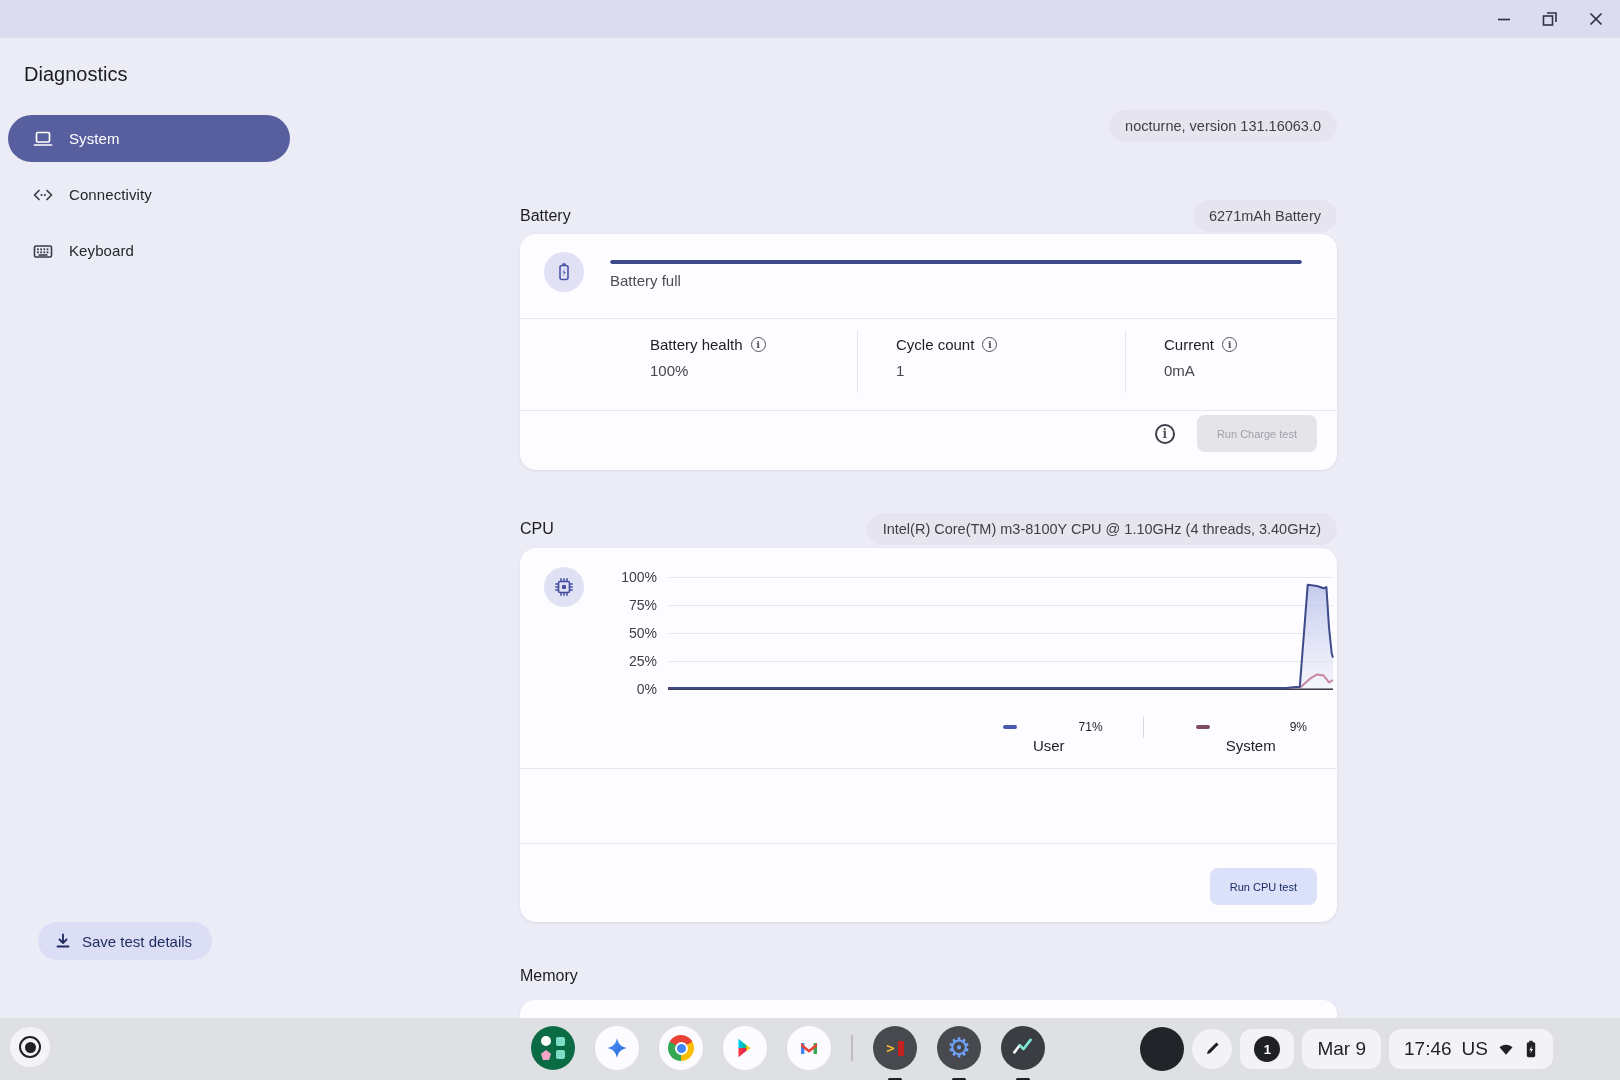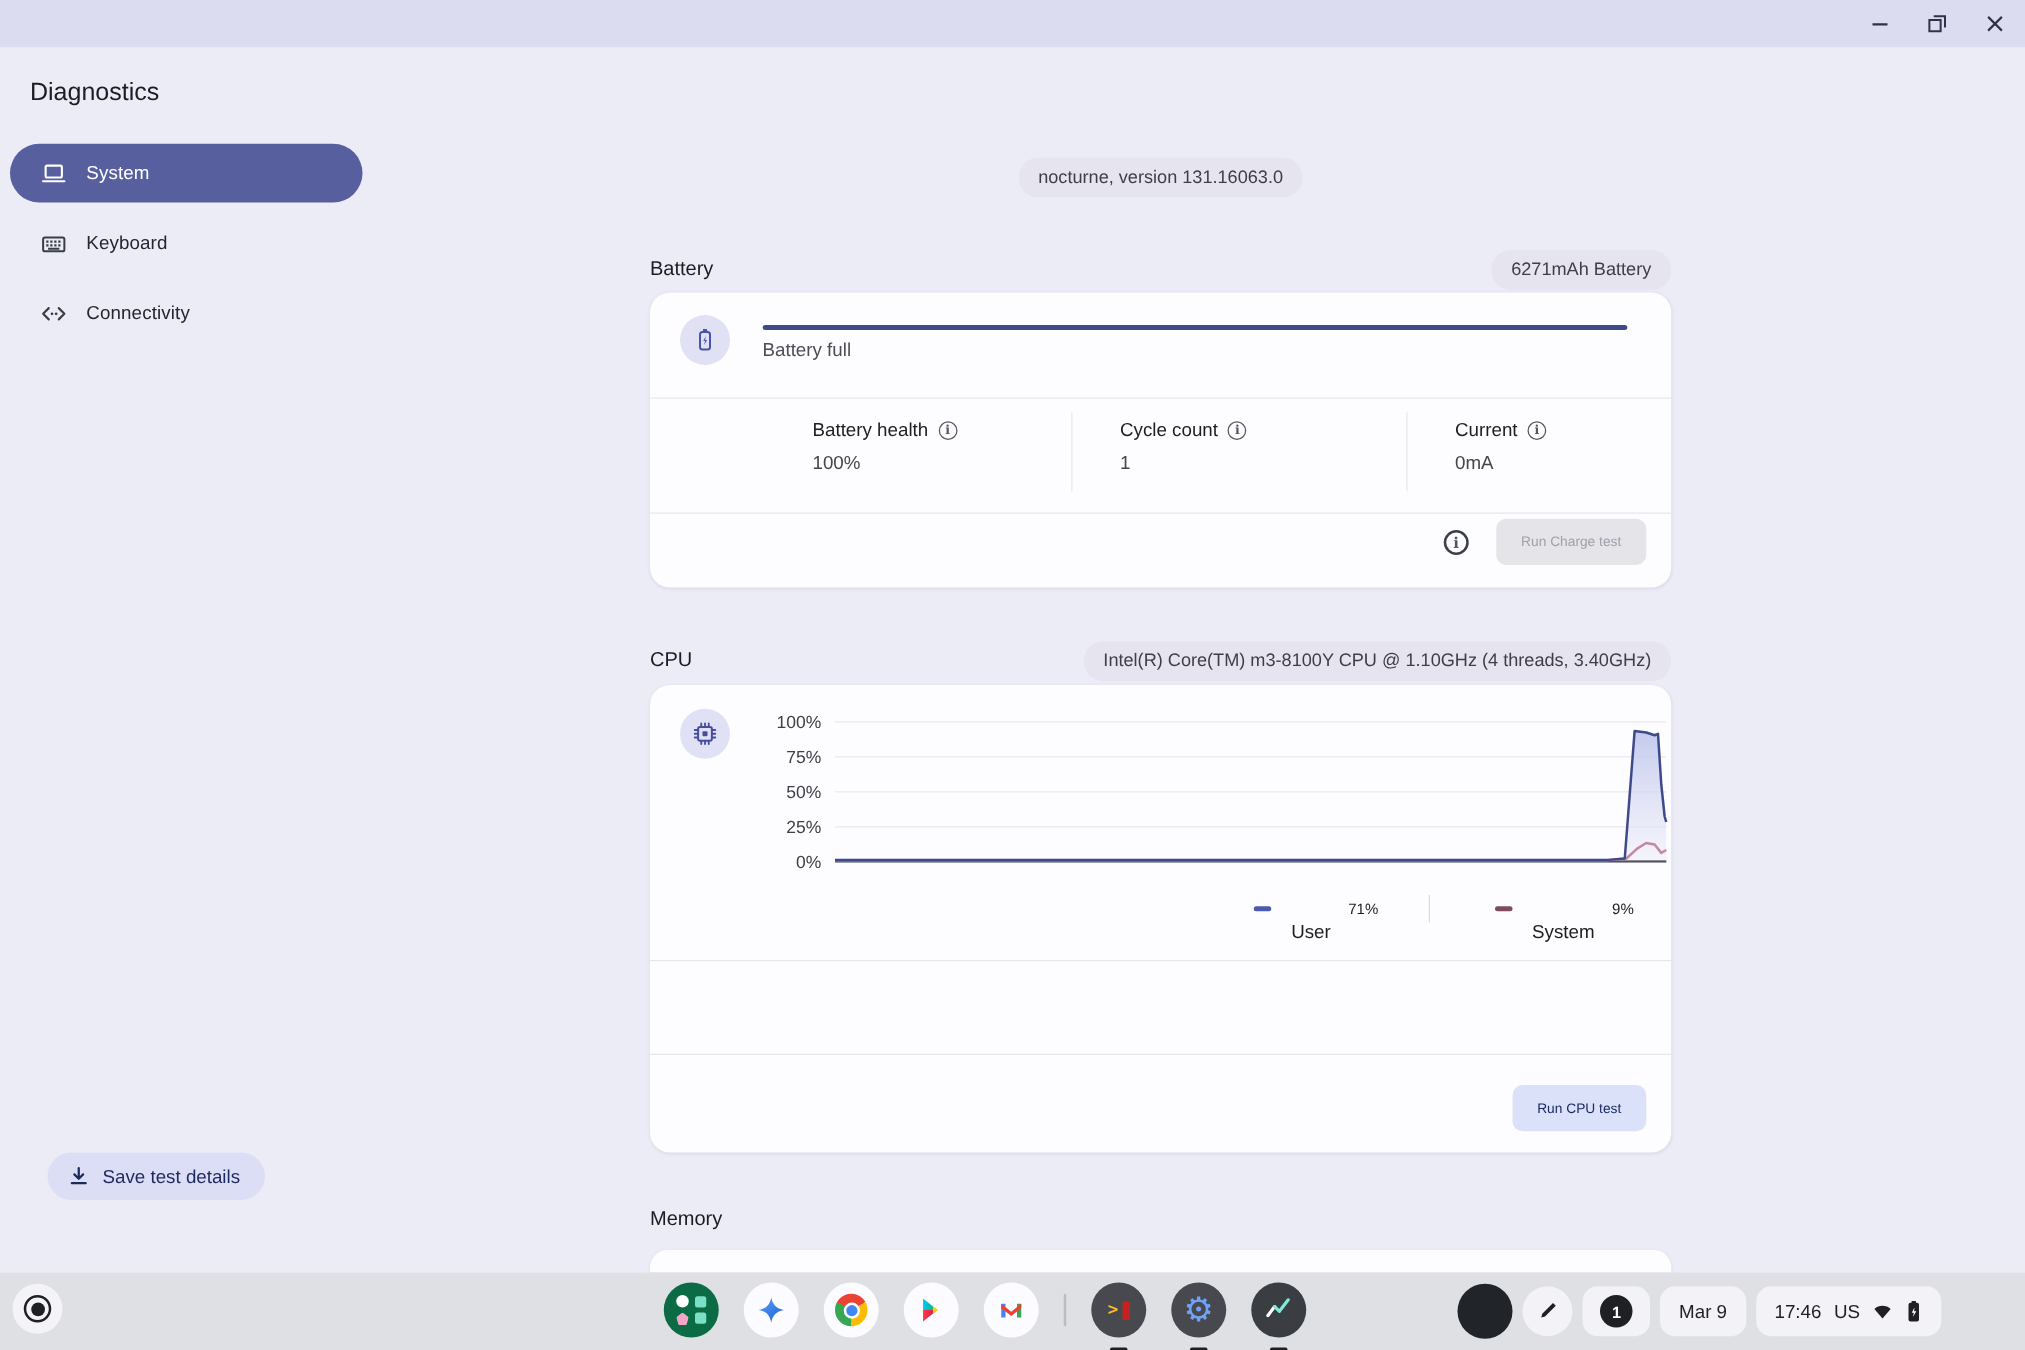--- a/index.html
+++ b/index.html
@@ -17,21 +17,21 @@
 
   
   .sidebar { position:absolute; left:8px; top:77px; width:282px; }
   .side-item { display:flex; align-items:center; height:47px; border-radius:24px; padding-left:23px; margin-bottom:9px; cursor:pointer; color:#26272d; }
   .side-item .s-icon { width:24px; height:24px; display:flex; align-items:center; justify-content:center; margin-right:14px; }
   .side-item .s-label { font-size:15px; font-weight:500; letter-spacing:.1px; }
   .side-item.selected { background:var(--accent,#575f9e); color:#fff; }
 
   
   .main-col { position:absolute; left:520px; top:0; width:817px; }
-  .version-wrap { position:absolute; left:0; right:0; top:88px; text-align:center; }
+  .version-wrap { position:absolute; left:0; right:0; top:72px; text-align:right; }
   .pill-badge { display:inline-block; background:var(--badge-bg,#e5e4ef); color:#3e3f46; font-size:14.5px; padding:8px 16px; border-radius:17px; }
 
   .sec-head { position:absolute; left:0; right:0; height:34px; display:flex; align-items:center; justify-content:space-between; }
   .sec-title { font-size:16px; font-weight:500; color:#1b1c20; }
 
   .card { position:absolute; left:0; width:817px; background:#fdfcff; border-radius:16px; box-shadow:0 1px 3px rgba(60,60,90,.10); }
   .card-icon { position:absolute; left:24px; width:40px; height:40px; border-radius:50%; background:#e1e1f6; display:flex; align-items:center; justify-content:center; }
 
   .hdivider { position:absolute; left:0; right:0; height:1px; background:#e7e6ec; }
 
@@ -109,21 +109,21 @@
   .term-bar { width:6px; height:15px; border-radius:1px; background:#c5221f; }
 
   .gear-glyph { font-size:27px; color:#6fa2f8; line-height:1; }
 
   
   .status { position:absolute; right:67px; top:0; height:62px; display:flex; align-items:center; gap:8px; }
   .avatar { width:44px; height:44px; border-radius:50%; background:#212429; cursor:pointer; flex:none; }
   .circle-btn { width:40px; height:40px; border-radius:50%; background:#f3f2f7; display:flex; align-items:center; justify-content:center; border:none; cursor:pointer; flex:none; }
   .tray-pill { height:40px; background:#f3f2f7; border-radius:12px; display:flex; align-items:center; justify-content:center; gap:10px; cursor:pointer; padding:0 15px; }
   .notif-circle { width:26px; height:26px; border-radius:50%; background:#1f2023; color:#fff; font-size:13px; font-weight:600; display:flex; align-items:center; justify-content:center; }
-  .tray-text { font-size:15px; font-weight:500; color:#1f2023; }
+  .tray-text { font-size:19px; font-weight:500; color:#1f2023; }
 </style>
 </head>
 <body>
 
 <div class="titlebar">
   <div class="win-controls">
     <button class="win-btn">
       <svg width="16" height="16" viewBox="0 0 16 16">
           <line x1="2" y1="8.5" x2="14" y2="8.5" stroke="currentColor" stroke-width="1.7"></line>
         </svg>
@@ -148,48 +148,48 @@
 
   <nav class="sidebar">
     <div class="side-item selected">
       <span class="s-icon">
         <svg width="22" height="22" viewBox="0 0 22 22" fill="none">
           <rect x="4.5" y="4.5" width="13" height="9.5" rx="1.2" stroke="#fff" stroke-width="1.7"></rect>
           <path d="M2.5 17 h17" stroke="#fff" stroke-width="1.7" stroke-linecap="round"></path>
         </svg>
       </span>
       <span class="s-label">System</span>
+    </div>
+    <div class="side-item">
+      <span class="s-icon">
+        <svg width="22" height="22" viewBox="0 0 22 22" fill="none">
+          <path d="M7 6.5 L2.5 11 L7 15.5" stroke="#3a3d45" stroke-width="1.7" stroke-linecap="round" stroke-linejoin="round"></path>
+          <path d="M15 6.5 L19.5 11 L15 15.5" stroke="#3a3d45" stroke-width="1.7" stroke-linecap="round" stroke-linejoin="round"></path>
+          <circle cx="9.6" cy="11" r="1.1" fill="#3a3d45"></circle>
+          <circle cx="12.9" cy="11" r="1.1" fill="#3a3d45"></circle>
+        </svg>
+      </span>
+      <span class="s-label">Connectivity</span>
     </div>
     <div class="side-item">
       <span class="s-icon">
         <svg width="22" height="22" viewBox="0 0 22 22" fill="none">
           <rect x="2.5" y="6" width="17" height="11" rx="1.5" stroke="#3a3d45" stroke-width="1.6"></rect>
           <rect x="5" y="8.4" width="1.8" height="1.8" fill="#3a3d45"></rect>
             <rect x="8.2" y="8.4" width="1.8" height="1.8" fill="#3a3d45"></rect>
             <rect x="11.4" y="8.4" width="1.8" height="1.8" fill="#3a3d45"></rect>
             <rect x="14.6" y="8.4" width="1.8" height="1.8" fill="#3a3d45"></rect>
           <rect x="5" y="11.4" width="1.8" height="1.8" fill="#3a3d45"></rect>
             <rect x="8.2" y="11.4" width="1.8" height="1.8" fill="#3a3d45"></rect>
             <rect x="11.4" y="11.4" width="1.8" height="1.8" fill="#3a3d45"></rect>
             <rect x="14.6" y="11.4" width="1.8" height="1.8" fill="#3a3d45"></rect>
           <rect x="6.5" y="14.2" width="9" height="1.6" fill="#3a3d45"></rect>
         </svg>
       </span>
       <span class="s-label">Keyboard</span>
-    </div>
-    <div class="side-item">
-      <span class="s-icon">
-        <svg width="22" height="22" viewBox="0 0 22 22" fill="none">
-          <path d="M7 6.5 L2.5 11 L7 15.5" stroke="#3a3d45" stroke-width="1.7" stroke-linecap="round" stroke-linejoin="round"></path>
-          <path d="M15 6.5 L19.5 11 L15 15.5" stroke="#3a3d45" stroke-width="1.7" stroke-linecap="round" stroke-linejoin="round"></path>
-          <circle cx="9.6" cy="11" r="1.1" fill="#3a3d45"></circle>
-          <circle cx="12.9" cy="11" r="1.1" fill="#3a3d45"></circle>
-        </svg>
-      </span>
-      <span class="s-label">Connectivity</span>
     </div>
   </nav>
 
   <div class="main-col">
 
     <div class="version-wrap">
       <span class="pill-badge">nocturne, version 131.16063.0</span>
     </div>
 
     <div class="sec-head" style="top:161px;">

